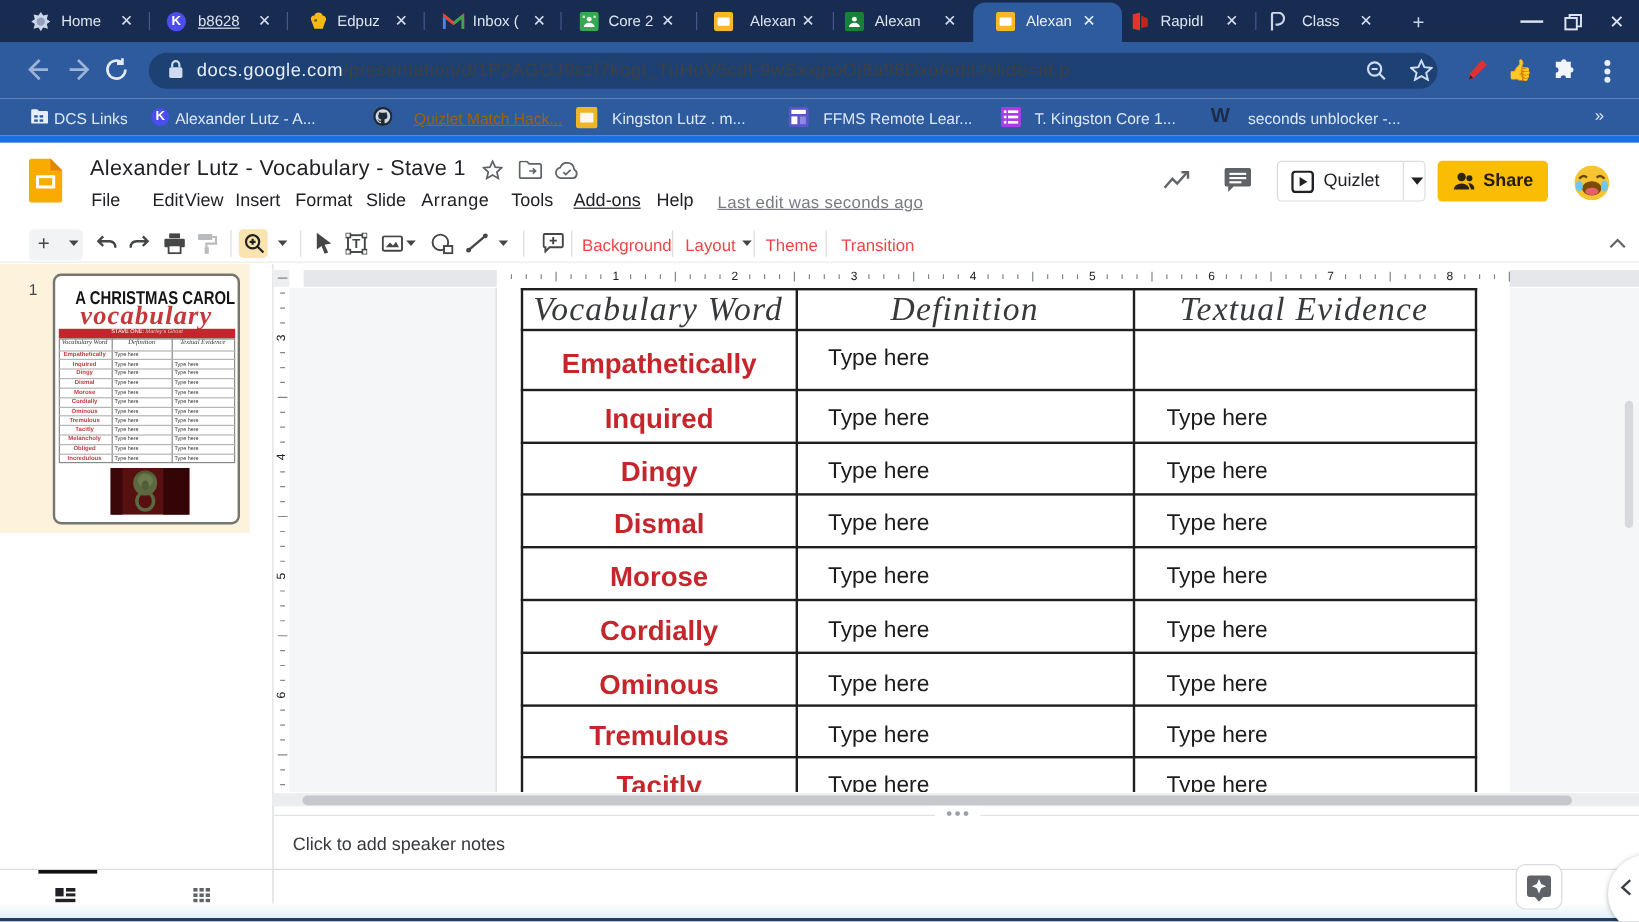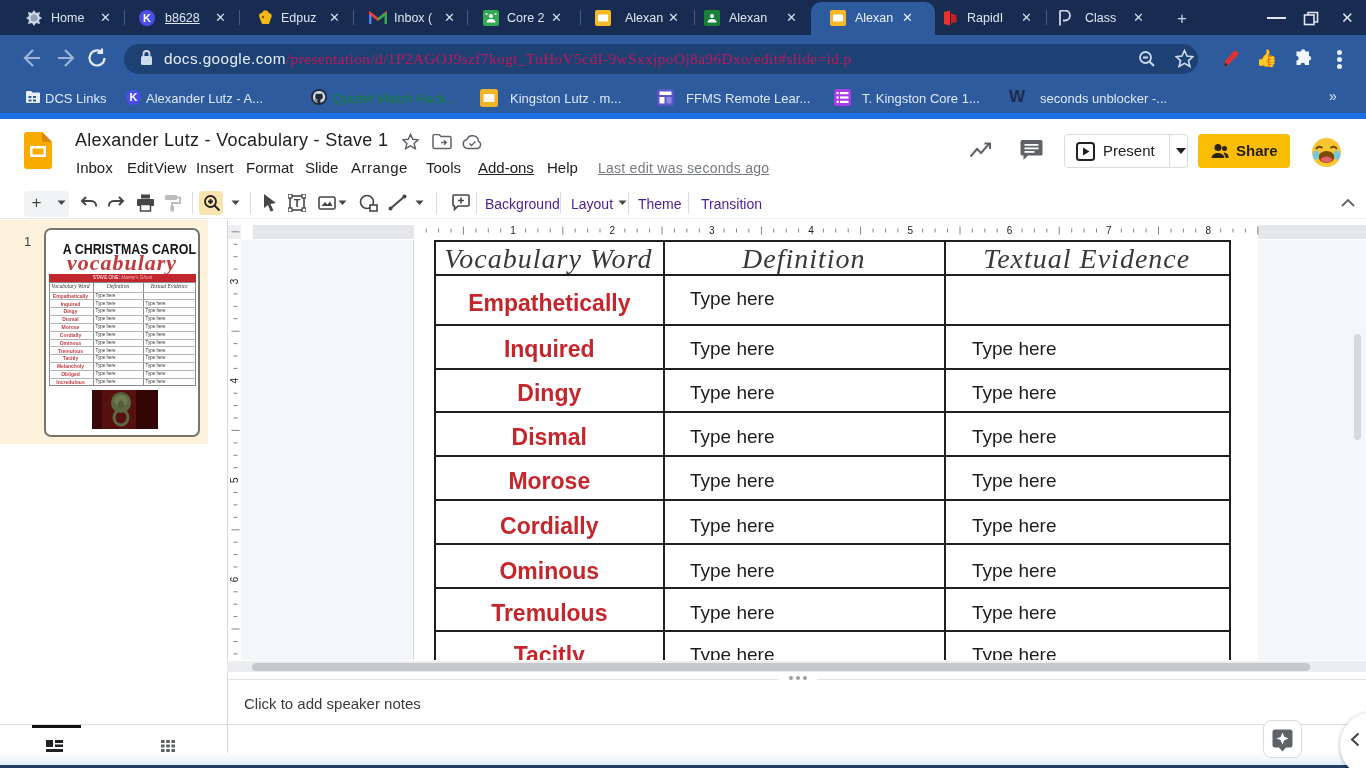--- a/index.html
+++ b/index.html
@@ -18,21 +18,21 @@
 #activetab { left:811px; top:2px; width:124px; height:33px; background:#2d5b9e; border-radius:10px 10px 0 0; }
 .winctl { color:#dfe6f2; font-size:13px; top:10px; }
 
 #header { left:0; top:119px; width:1366px; height:66px; background:#fff; }
 #title { left:75px; top:130px; font-size:18px; letter-spacing:0.3px; color:#202124; }
 .menu { top:159px; font-size:15px; color:#202124; }
 #lastedit { left:598px; top:160px; font-size:14px; letter-spacing:0.25px; color:#777b80; text-decoration:underline; }
 
 #toolbar { left:0; top:185px; width:1366px; height:34px; background:#fff; border-bottom:1px solid #ececec; }
 .tbsep { width:1px; height:22px; background:#dadce0; top:192px; }
-.tbtxt { font-size:14px; color:#4c1d95; top:196px; }
+.tbtxt { font-size:14px; color:#ef4444; top:196px; }
 
 #films { left:0; top:220px; width:208px; height:224px; background:#fdf3dd; }
 #slidenum { left:24px; top:234px; font-size:13px; color:#444; }
 #thumb { left:44px; top:228px; width:156px; height:209px; background:#fff; border:2px solid #75776c; border-radius:7px; overflow:hidden; }
 #paneldiv { left:227px; top:220px; width:1px; height:533px; background:#d5d7da; }
 #canvas { left:241px; top:220px; width:1125px; height:439.5px; background:#f5f6f7; }
 #hruler { left:241px; top:220px; width:1125px; height:20px; background:#fff; }
 #hrband1 { left:253px; top:225px; width:161px; height:13.5px; background:#e5e7ea; }
 #hrband2 { left:1258px; top:225px; width:108px; height:13.5px; background:#e5e7ea; }
 #vruler { left:228px; top:220px; width:13px; height:439.5px; background:#fff; }
@@ -156,21 +156,21 @@
     <path d="M10 3 L18 11 L10 19 M3 11 H18" stroke="#9db4d8" stroke-width="2.2" fill="none"></path>
   </svg>
 <svg class="abs" style="left:86px; top:47px;" width="22" height="22" viewBox="0 0 22 22">
     <path d="M18.5 11 A7.5 7.5 0 1 1 16 5.4 M16 1.5 V6 H11.5" stroke="#e4ebf7" stroke-width="2.2" fill="none"></path>
   </svg>
 <div class="abs" style="left:124px; top:44px; width:1074px; height:30px; border-radius:15px; background:#1e4173;"></div>
 <svg class="abs" style="left:140px; top:50px;" width="13" height="16" viewBox="0 0 13 16">
     <rect x="1" y="6" width="11" height="9" rx="1.5" fill="#cfdcf0"></rect>
     <path d="M3.5 6 V4 a3 3 0 0 1 6 0 V6" stroke="#cfdcf0" stroke-width="1.8" fill="none"></path>
   </svg>
-<div class="abs" style="left:164px; top:50px; font-size:15.3px; letter-spacing:0.42px; color:#e8eef8; white-space:nowrap;">docs.google.com<span style="color:#be185d;font-family:Liberation Serif, serif;">/presentation/d/1P2AGOJ9szf7kogt_TuHoV5cdI-9wSxxjpoOj8a96Dxo/edit#slide=id.p</span></div>
+<div class="abs" style="left:164px; top:50px; font-size:15.3px; letter-spacing:0.42px; color:#e8eef8; white-space:nowrap;">docs.google.com<span style="color:#404040;">/presentation/d/1P2AGOJ9szf7kogt_TuHoV5cdI-9wSxxjpoOj8a96Dxo/edit#slide=id.p</span></div>
 <svg class="abs" style="left:1138px; top:50px;" width="18" height="18" viewBox="0 0 18 18">
     <circle cx="7.5" cy="7.5" r="5.5" stroke="#cfdcf0" stroke-width="1.8" fill="none"></circle>
     <path d="M11.5 11.5 L16 16 M5 7.5 H10" stroke="#cfdcf0" stroke-width="1.8"></path>
   </svg>
 <svg class="abs" style="left:1175px; top:49px;" width="19" height="19" viewBox="0 0 19 19">
     <path d="M9.5 1.5 L12 7 L18 7.6 L13.5 11.6 L14.9 17.5 L9.5 14.4 L4.1 17.5 L5.5 11.6 L1 7.6 L7 7 Z" stroke="#cfdcf0" stroke-width="1.6" fill="none"></path>
   </svg>
 <svg class="abs" style="left:1221px; top:48px;" width="20" height="21" viewBox="0 0 20 21">
     <path d="M14 2 L18 6 L7 17 L3 18 L4 13 Z" fill="#d33"></path>
     <path d="M4.5 14.5 L3 18 L6.5 17 Z" fill="#222"></path>
@@ -190,21 +190,21 @@
     <rect x="3.5" y="9.5" width="3" height="2" fill="#2d5b9e"></rect>
     <rect x="8" y="9.5" width="3" height="2" fill="#2d5b9e"></rect>
   </svg>
 <div class="abs bmtxt" style="left:45px; top:91px; font-size:13px; color:#dde8f8;">DCS Links</div>
 <div class="abs" style="left:126px; top:90px; width:15px; height:15px; border-radius:50%; background:#4b4ded; color:#fff; font-size:11px; font-weight:bold; text-align:center; line-height:15px;">K</div>
 <div class="abs bmtxt" style="left:146px; top:91px; font-size:13px; color:#dde8f8;">Alexander Lutz - A...</div>
 <svg class="abs" style="left:311px; top:89px;" width="16" height="16" viewBox="0 0 16 16">
     <circle cx="8" cy="8" r="8" fill="#242a31"></circle>
     <path d="M8 2 a6 6 0 0 0 -1.9 11.7 c.3 .05 .4 -.13 .4 -.3 v-1 c-1.7 .36 -2 -.8 -2 -.8 -.27 -.7 -.67 -.9 -.67 -.9 -.55 -.37 .04 -.36 .04 -.36 .6 .04 .93 .62 .93 .62 .54 .92 1.4 .65 1.76 .5 .05 -.4 .2 -.65 .38 -.8 -1.34 -.15 -2.75 -.67 -2.75 -3 0 -.65 .23 -1.2 .62 -1.6 -.06 -.16 -.27 -.77 .06 -1.6 0 0 .5 -.16 1.65 .6 a5.7 5.7 0 0 1 3 0 c1.15 -.76 1.65 -.6 1.65 -.6 .33 .83 .12 1.44 .06 1.6 .39 .4 .62 .95 .62 1.6 0 2.34 -1.42 2.85 -2.77 3 .22 .2 .42 .56 .42 1.13 v1.67 c0 .17 .1 .35 .4 .3 A6 6 0 0 0 8 2 Z" fill="#cdd9ec"></path>
   </svg>
-<div class="abs bmtxt" style="left:333px; top:91px; font-size:13px; color:#15803d;">Quizlet Match Hack...</div>
+<div class="abs bmtxt" style="left:345px; top:91px; font-size:13px; color:#a16207;text-decoration:underline;">Quizlet Match Hack...</div>
 <svg class="abs" style="left:480px; top:89px;" width="18" height="18" viewBox="0 0 18 18">
     <rect width="18" height="18" rx="2.5" fill="#f0b428"></rect>
     <rect x="3.5" y="5" width="11" height="8" rx="0.5" fill="#fdf7ec"></rect>
   </svg>
 <div class="abs bmtxt" style="left:510px; top:91px; font-size:13px; color:#dde8f8;">Kingston Lutz .  m...</div>
 <svg class="abs" style="left:657px; top:89px;" width="17" height="17" viewBox="0 0 17 17">
     <rect width="17" height="17" rx="2.5" fill="#5a55c9"></rect>
     <rect x="2.5" y="2.5" width="12" height="3.5" fill="#fff"></rect>
     <rect x="2.5" y="8" width="5" height="6.5" fill="#fff"></rect>
     <rect x="9.5" y="8" width="5" height="6.5" fill="#8d88e8"></rect>
@@ -235,21 +235,21 @@
     <path d="M9.5 1.5 L12 7 L18 7.6 L13.5 11.6 L14.9 17.5 L9.5 14.4 L4.1 17.5 L5.5 11.6 L1 7.6 L7 7 Z" stroke="#5f6368" stroke-width="1.6" fill="none"></path>
   </svg>
 <svg class="abs" style="left:432px; top:134px;" width="20" height="16" viewBox="0 0 20 16">
     <path d="M1 2 a1.5 1.5 0 0 1 1.5-1.5 H7 l2 2 H17.5 A1.5 1.5 0 0 1 19 4 V13 a1.5 1.5 0 0 1 -1.5 1.5 H2.5 A1.5 1.5 0 0 1 1 13 Z" stroke="#5f6368" stroke-width="1.5" fill="none"></path>
     <path d="M9 8.5 h5 m-2 -2.2 l2.3 2.2 l-2.3 2.2" stroke="#5f6368" stroke-width="1.4" fill="none"></path>
   </svg>
 <svg class="abs" style="left:462px; top:135px;" width="21" height="15" viewBox="0 0 21 15">
     <path d="M5.5 13.5 a4.5 4.5 0 0 1 -.6 -8.9 a6 6 0 0 1 11.6 1.6 a4 4 0 0 1 -.6 7.3 Z" stroke="#5f6368" stroke-width="1.5" fill="none"></path>
     <path d="M7.5 8.5 L9.5 10.5 L13.5 6.5" stroke="#5f6368" stroke-width="1.4" fill="none"></path>
   </svg>
-<div class="abs menu" style="left:76px;">Inbox</div>
+<div class="abs menu" style="left:76px;">File</div>
 <div class="abs menu" style="left:127px;">Edit</div>
 <div class="abs menu" style="left:154px;">View</div>
 <div class="abs menu" style="left:196px;">Insert</div>
 <div class="abs menu" style="left:246px;">Format</div>
 <div class="abs menu" style="left:305px;">Slide</div>
 <div class="abs menu" style="left:351px; letter-spacing:0.5px;">Arrange</div>
 <div class="abs menu" style="left:426px;">Tools</div>
 <div class="abs menu" style="left:478px;text-decoration:underline;">Add-ons</div>
 <div class="abs menu" style="left:547px;">Help</div>
 <div class="abs" id="lastedit">Last edit was seconds ago</div>
@@ -262,21 +262,21 @@
     <rect x="4.5" y="5" width="14" height="1.8" fill="#fff"></rect>
     <rect x="4.5" y="8.5" width="14" height="1.8" fill="#fff"></rect>
     <rect x="4.5" y="12" width="10" height="1.8" fill="#fff"></rect>
   </svg>
 <div class="abs" style="left:1063.5px; top:134px; width:124px; height:34px; background:#fff; border:1px solid #dadce0; border-radius:4px;"></div>
 <div class="abs" style="left:1169px; top:135px; width:1px; height:32px; background:#dadce0;"></div>
 <svg class="abs" style="left:1076px; top:142px;" width="19" height="19" viewBox="0 0 19 19">
     <rect x="1" y="1" width="17" height="17" rx="2.5" stroke="#202124" stroke-width="2" fill="none"></rect>
     <path d="M7 5.5 L13.5 9.5 L7 13.5 Z" fill="#202124"></path>
   </svg>
-<div class="abs" style="left:1103px; top:142px; font-size:15px; color:#202124;">Present</div>
+<div class="abs" style="left:1103px; top:142px; font-size:15px; color:#202124;">Quizlet</div>
 <svg class="abs" style="left:1175px; top:147px;" width="12" height="8" viewBox="0 0 12 8">
     <path d="M1 1 L6 7 L11 1 Z" fill="#202124"></path>
   </svg>
 <div class="abs" style="left:1198px; top:134px; width:92px; height:34px; background:#fbbc04; border-radius:4px;"></div>
 <svg class="abs" style="left:1210px; top:142px;" width="20" height="18" viewBox="0 0 20 18">
     <circle cx="8" cy="5.5" r="3.5" fill="#2c2313"></circle>
     <path d="M1.5 16 a6.5 5 0 0 1 13 0 Z" fill="#2c2313"></path>
     <circle cx="14.5" cy="6.5" r="2.5" fill="#2c2313"></circle>
     <path d="M13.5 10.5 a5 4.5 0 0 1 5 5.5 H16" fill="#2c2313"></path>
   </svg>

